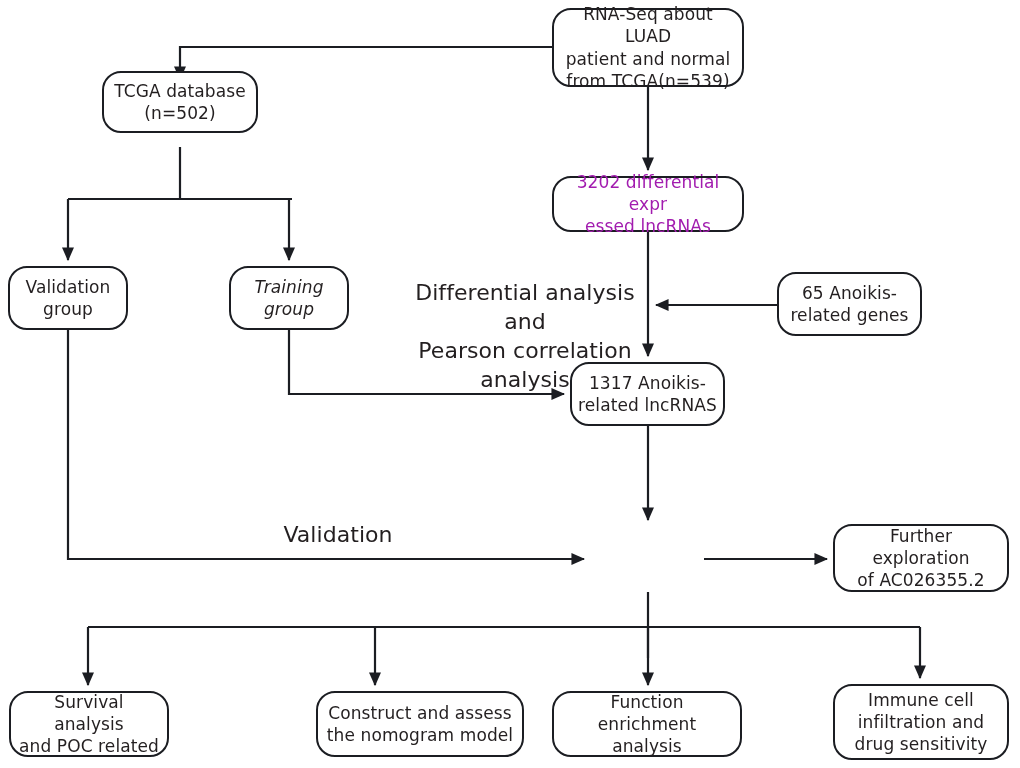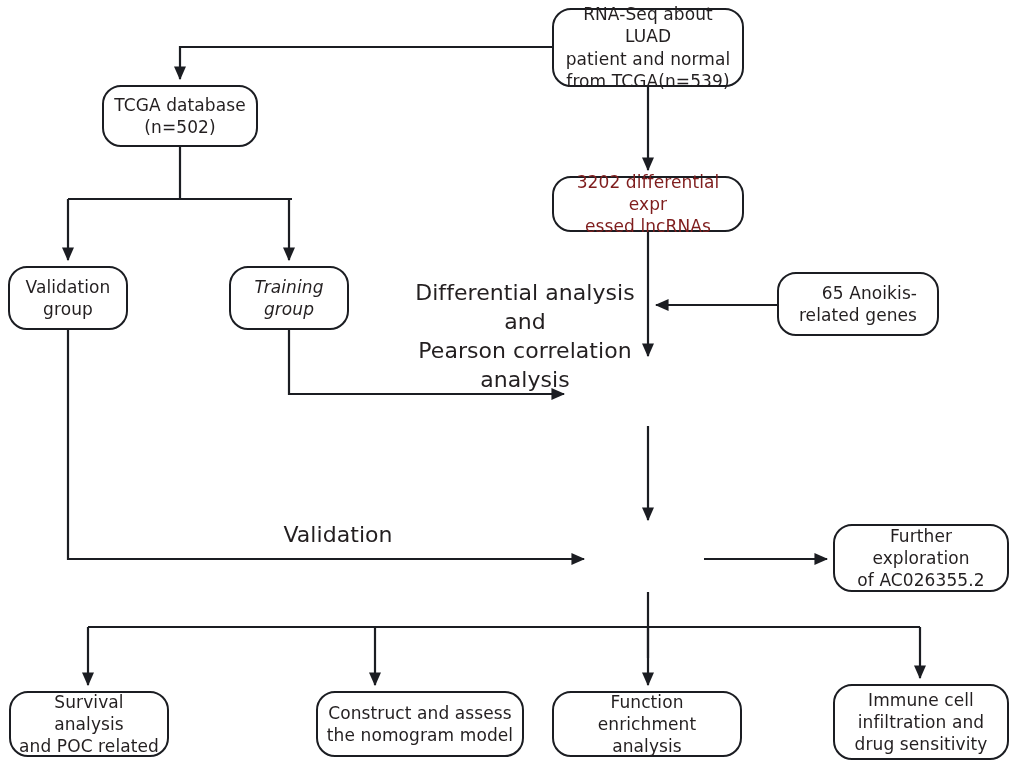--- a/index.html
+++ b/index.html
@@ -90,30 +90,32 @@
       <path d="M 88 627 L 88 685" marker-end="url(#arrow)"></path>
       <path d="M 375 627 L 375 685" marker-end="url(#arrow)"></path>
       <path d="M 648 627 L 648 685" marker-end="url(#arrow)"></path>
       <path d="M 920 627 L 920 678" marker-end="url(#arrow)"></path>
     </g>
   </svg>
 
   <div class="node" style="left: 552px; top: 8px; width: 192px; height: 79px; border-color: rgb(27, 29, 34); color: rgb(35, 31, 32);">RNA-Seq about LUAD
 patient and normal
 from TCGA(n=539)</div>
-  <div class="node" style="left: 102px; top: 85px; width: 156px; height: 62px; border-color: rgb(27, 29, 34); color: rgb(35, 31, 32);">TCGA database
+  <div class="node" style="left: 102px; top: 71px; width: 156px; height: 62px; border-color: rgb(27, 29, 34); color: rgb(35, 31, 32);">TCGA database
 (n=502)</div>
   <div class="node" style="left: 8px; top: 266px; width: 120px; height: 64px; border-color: rgb(27, 29, 34); color: rgb(35, 31, 32);">Validation
 group</div>
   <div class="node" style="left: 229px; top: 266px; width: 120px; height: 64px; border-color: rgb(27, 29, 34); color: rgb(35, 31, 32); font-style: italic;">Training
 group</div>
-  <div class="node" style="left: 552px; top: 176px; width: 192px; height: 56px; border-color: rgb(27, 29, 34); color: #7f1d1d;">3202 differential expr
+  <div class="node" style="left: 552px; top: 176px; width: 192px; height: 56px; border-color: rgb(27, 29, 34); color: #a21caf;">3202 differential expr
 essed lncRNAs</div>
-  <div class="node" style="left: 777px; top: 272px; width: 162px; height: 64px; border-color: rgb(27, 29, 34); color: rgb(35, 31, 32); text-align: right;">65 Anoikis-
+  <div class="node" style="left: 777px; top: 272px; width: 145px; height: 64px; border-color: rgb(27, 29, 34); color: rgb(35, 31, 32);">65 Anoikis-
 related genes</div>
+  <div class="node" style="left: 570px; top: 362px; width: 155px; height: 64px; border-color: rgb(27, 29, 34); color: rgb(35, 31, 32);">1317 Anoikis-
+related lncRNAS</div>
   <div class="node" style="left: 833px; top: 524px; width: 176px; height: 68px; border-color: rgb(27, 29, 34); color: rgb(35, 31, 32);">Further exploration
 of AC026355.2</div>
   <div class="node" style="left: 9px; top: 691px; width: 160px; height: 66px; border-color: rgb(27, 29, 34); color: rgb(35, 31, 32);">Survival analysis
 and POC related</div>
   <div class="node" style="left: 270px; top: 691px; width: 208px; height: 66px; border-color: rgb(27, 29, 34); color: rgb(35, 31, 32); margin-left: 46px;">Construct  and assess
 the nomogram model</div>
   <div class="node" style="left: 552px; top: 691px; width: 190px; height: 66px; border-color: rgb(27, 29, 34); color: rgb(35, 31, 32);">Function enrichment
 analysis</div>
   <div class="node" style="left: 833px; top: 684px; width: 176px; height: 76px; border-color: rgb(27, 29, 34); color: rgb(35, 31, 32);">Immune cell
 infiltration and

